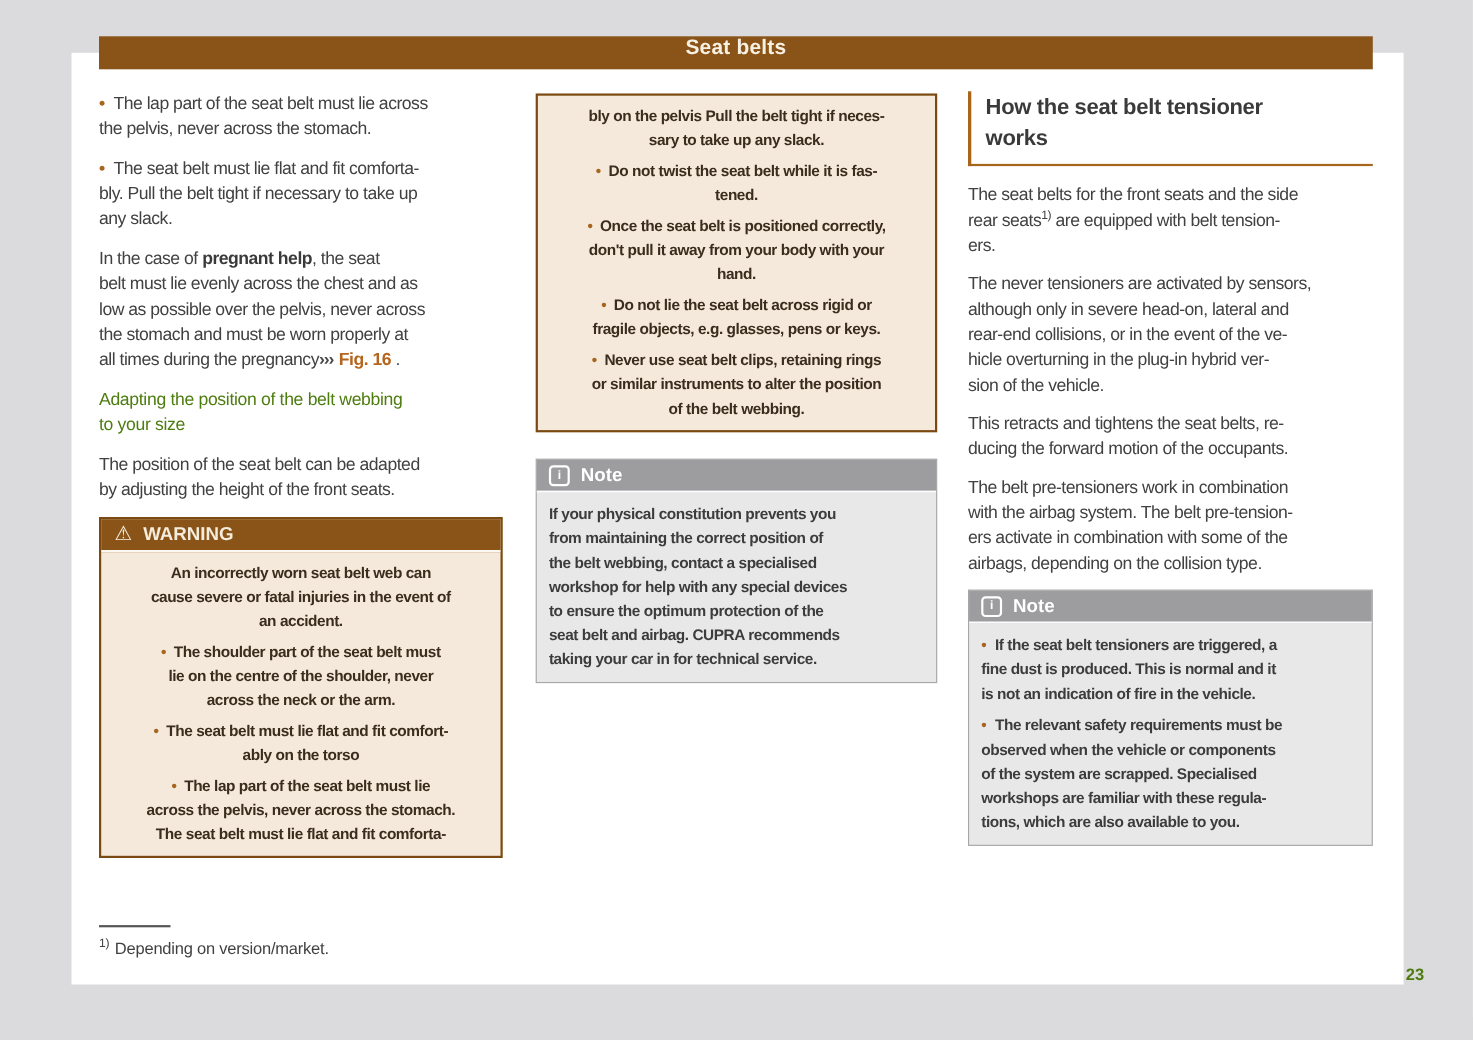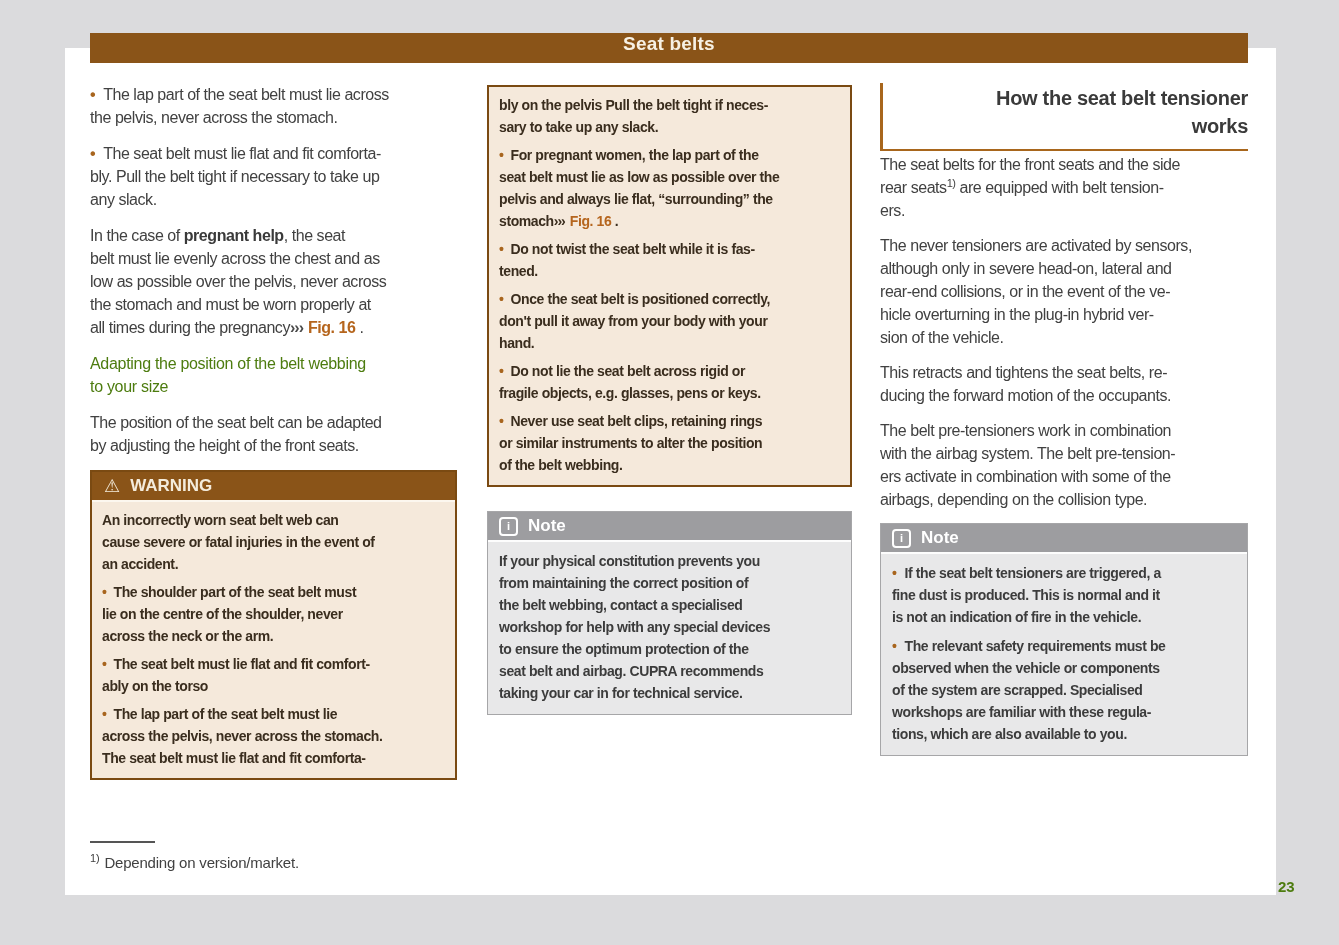--- a/index.html
+++ b/index.html
@@ -43,21 +43,21 @@
   
   .brownbox{
     border:2px solid #7a4a12;background:#f5e9db;
   }
   .warnhead{
     background:#8a5418;color:#f4ecdc;font-weight:bold;font-size:17px;
     padding:4px 12px;display:flex;align-items:center;gap:10px;
     border-bottom:2px solid #fcf7ef;
   }
   .warn-ico{font-family:"DejaVu Sans",sans-serif;font-weight:normal;font-size:18px;line-height:1;}
-  .boxbody{padding:7px 10px 9px 10px;}
+  .boxbody{padding:7px 10px 9px 10px;text-align:center;}
   .boxp{
     margin:0 0 6px 0;font-size:14px;line-height:22px;font-weight:bold;
     color:#3a2d1e;letter-spacing:-0.4px;
   }
   .boxp:last-child{margin-bottom:0;}
   .boxp .dot{margin-right:7px;}
   .boxp .arrows{color:#3a2d1e;}
 
   
   .notebox{border:1px solid #a6a6a8;background:#e8e8e9;}
@@ -78,24 +78,23 @@
   }
   .notep:last-child{margin-bottom:0;}
 
   
   .h1{
     margin:0 0 16px 0;font-size:26px;line-height:30px;font-weight:bold;
     color:#a8661c;letter-spacing:-0.3px;
   }
   .h2box{
     border-left:3px solid #a8661c;border-bottom:2px solid #a8661c;
-    padding:1px 0 9px 13px;margin:0 0 2px 0;
+    padding:1px 0 9px 13px;margin:0 0 15px 0;
     font-size:20px;line-height:28px;font-weight:bold;color:#3a3a3a;
     letter-spacing:-0.3px;
-    text-align:right;
   }
   .col3 .para{margin-bottom:12px;}
   .col3 .notebox{margin-top:7px;}
   .col2 .box-cont{margin-top:2px;}
   .col2 .notebox{margin-top:24px;}
   .col1 .brownbox{margin-top:2px;}
 
   
   .footnote{position:absolute;left:25px;top:793px;font-size:15px;color:#414141;}
   .footnote-rule{width:65px;height:2px;background:#555;margin-bottom:11px;}
@@ -151,24 +150,20 @@
 The seat belt must lie flat and fit comforta-</span></p>
       </div>
     </div>
   </div>
 
   <div class="col col2">
     <div class="brownbox box-cont">
       <div class="boxbody">
         <p class="boxp t">bly on the pelvis Pull the belt tight if neces-
 sary to take up any slack.</p>
-        <p class="boxp"><span class="dot">•</span><span class="t">For pregnant women, the lap part of the
-seat belt must lie as low as possible over the
-pelvis and always lie flat, “surrounding” the
-stomach</span><span class="arrows t">›››</span><span class="reflabel t">Fig. 16</span><span class="t"> .</span></p>
         <p class="boxp"><span class="dot">•</span><span class="t">Do not twist the seat belt while it is fas-
 tened.</span></p>
         <p class="boxp"><span class="dot">•</span><span class="t">Once the seat belt is positioned correctly,
 don't pull it away from your body with your
 hand.</span></p>
         <p class="boxp"><span class="dot">•</span><span class="t">Do not lie the seat belt across rigid or
 fragile objects, e.g. glasses, pens or keys.</span></p>
         <p class="boxp"><span class="dot">•</span><span class="t">Never use seat belt clips, retaining rings
 or similar instruments to alter the position
 of the belt webbing.</span></p>

